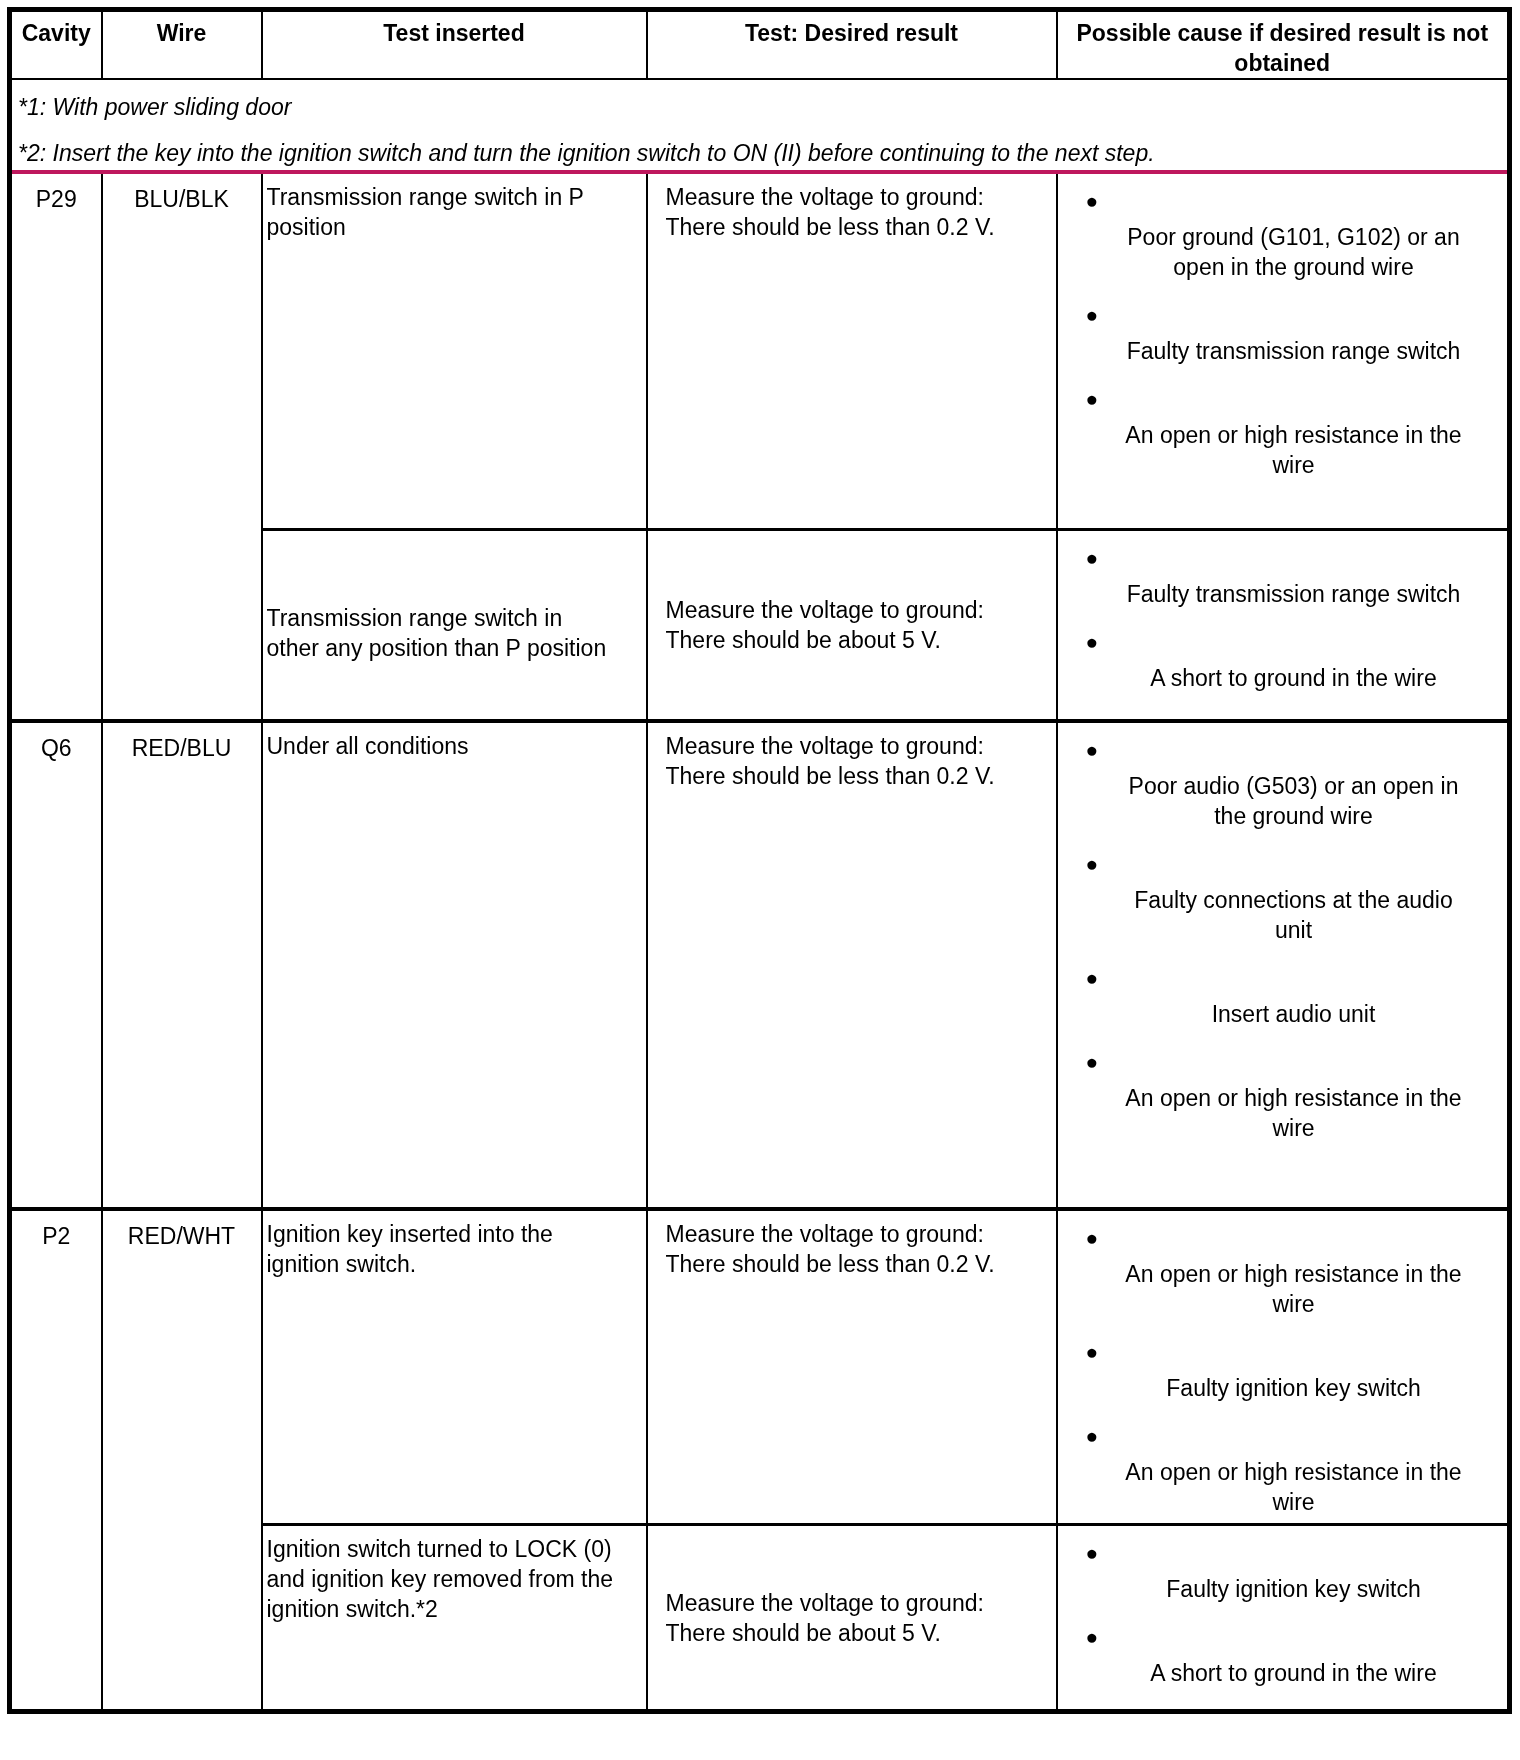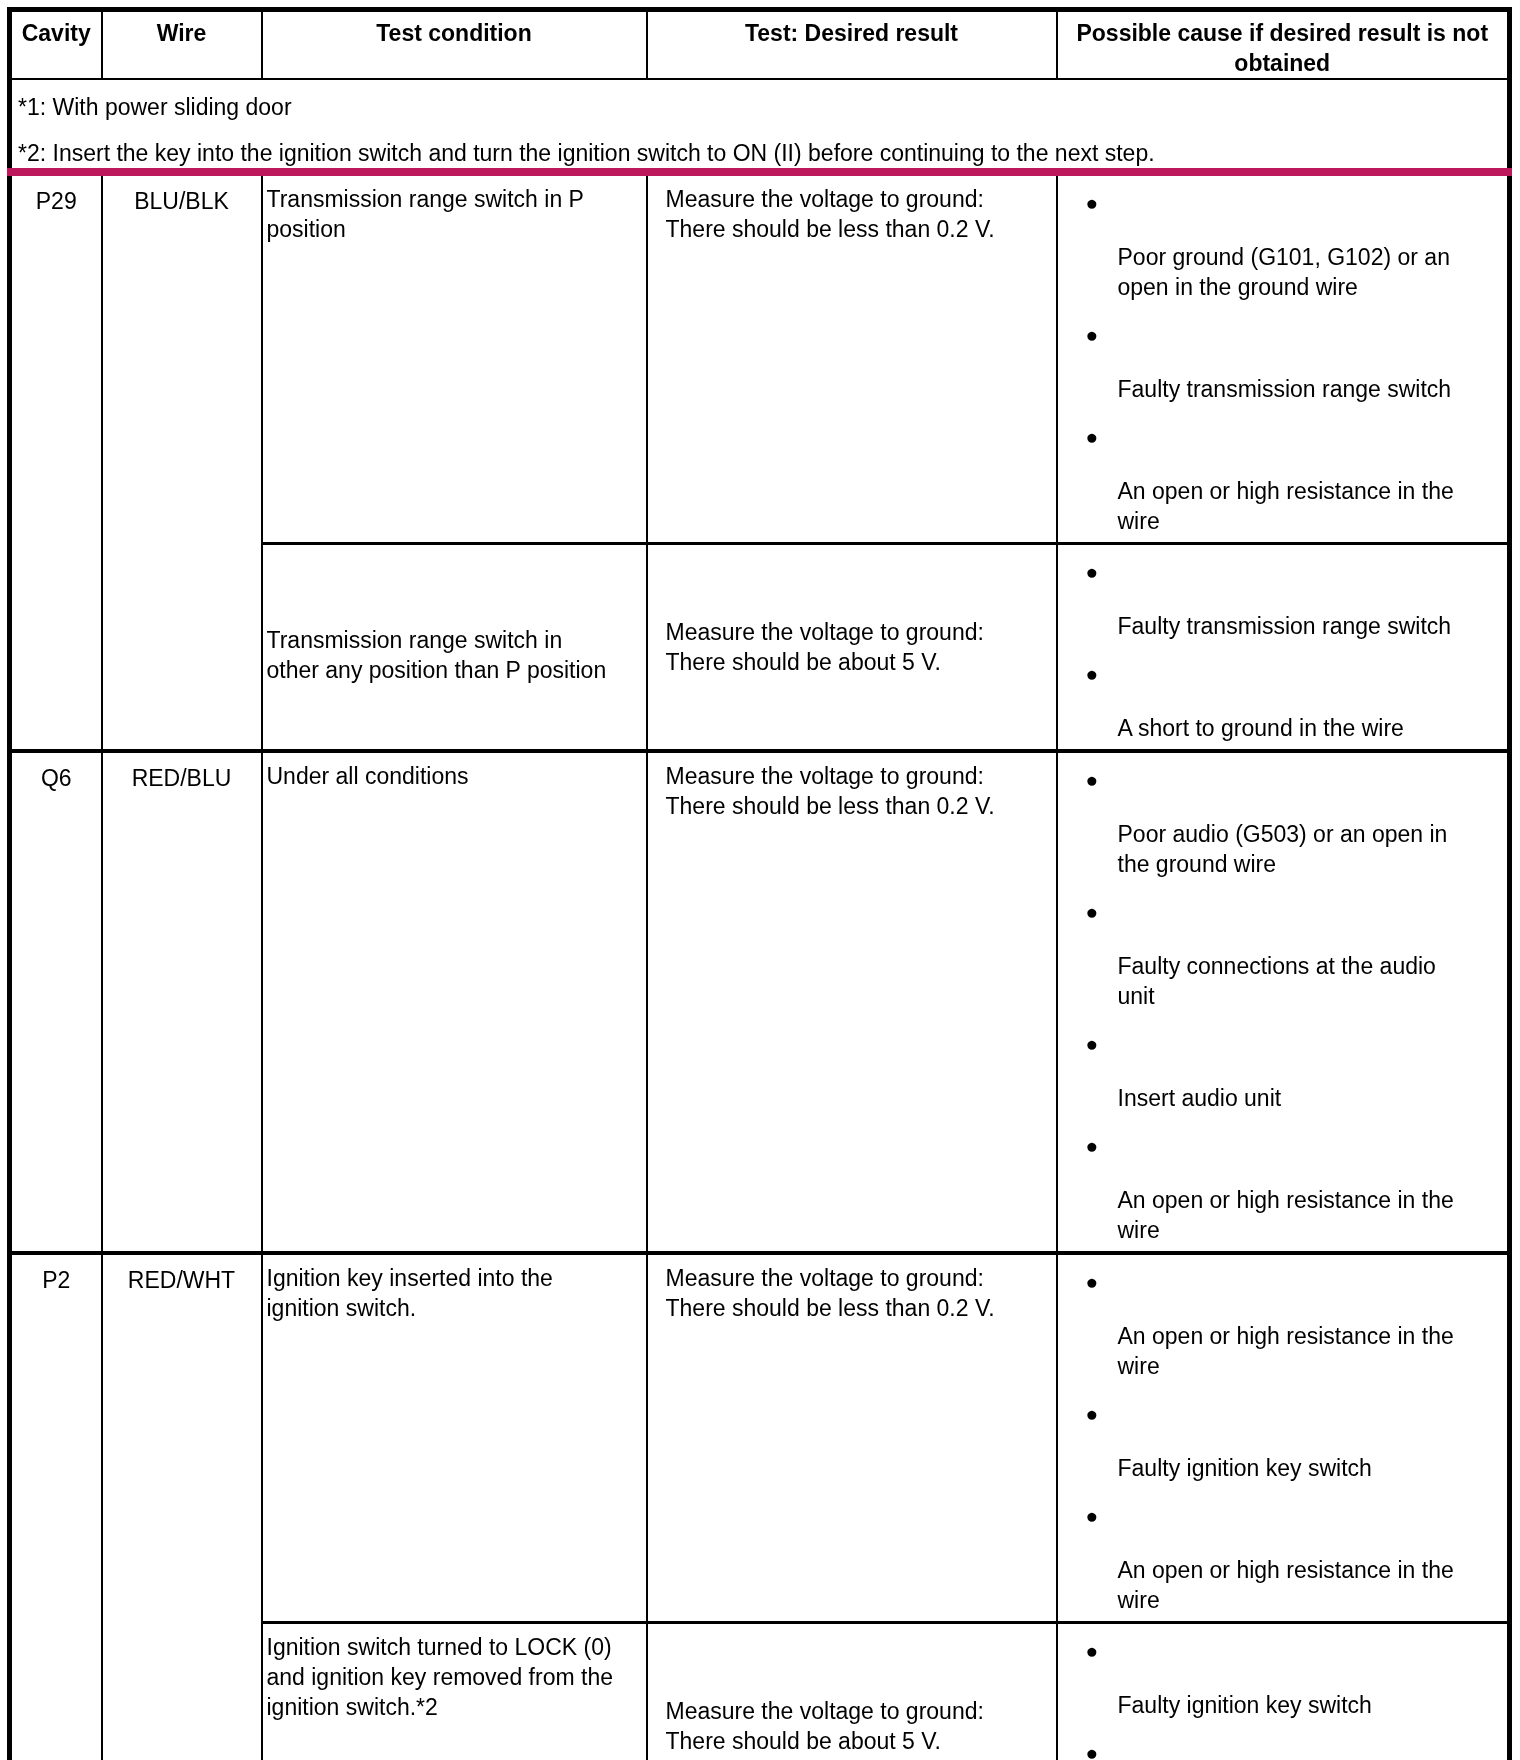--- a/index.html
+++ b/index.html
@@ -41,63 +41,64 @@
   }
   tr.r-header   { height: 62px; }
   tr.r-notes    { height: 93px; }
   tr.r-p29a     { height: 357px; }
   tr.r-p29b     { height: 192px; }
   tr.r-q6       { height: 488px; }
   tr.r-p2a      { height: 315px; }
   tr.r-p2b      { height: 187px; }
   tr.major > td { border-top: 4px solid #000; }
   tr.sub > td   { border-top: 3px solid #000; }
-  tr.r-notes > td { border-bottom: 8px solid #be185d; }
+  tr.r-notes > td { border-bottom: 4px solid #be185d; font-style: italic; }
   td.id-cell {
     text-align: center;
     padding-top: 10px;
   }
   .note1 { margin: 12px 0 0 6px; }
   .note2 { margin: 16px 0 0 6px; }
   .cond  { margin: 8px 0 0 4px; max-width: 350px; }
   .res-line { margin-left: 18px; }
   .res-first { margin-top: 8px; }
   td.mid { vertical-align: middle; }
   td.mid .cond { margin-top: 16px; }
   td.mid .res-first { margin-top: 0; }
   .cause { overflow: hidden; }
   .cause .bullet {
     padding-left: 28px;
     margin-top: 12px;
     font-size: 21px;
     line-height: 30px;
   }
   .cause .txt {
-    margin: 24px 20px 6px 60px;
+    margin: 6px 20px 6px 60px;
     max-width: 352px;
+    text-align: center;
   }
 </style>
 </head>
 <body>
 
 <div class="page">
   <table class="tt">
     <colgroup>
       <col class="c1">
         <col class="c2">
         <col class="c3">
         <col class="c4">
         <col class="c5">
     </colgroup>
 
     <tbody>
         <tr class="r-header">
       <th>Cavity</th>
       <th>Wire</th>
-      <th>Test condition</th>
+      <th>Test inserted</th>
       <th>Test: Desired result</th>
       <th>Possible cause if desired result is not obtained</th>
     </tr>
 
     <tr class="r-notes">
       <td colspan="5">
         <div class="note1">*1: With power sliding door</div>
         <div class="note2">*2: Insert the key into the ignition switch and turn the ignition switch to ON (II) before continuing to the next step.</div>
       </td>
     </tr>

